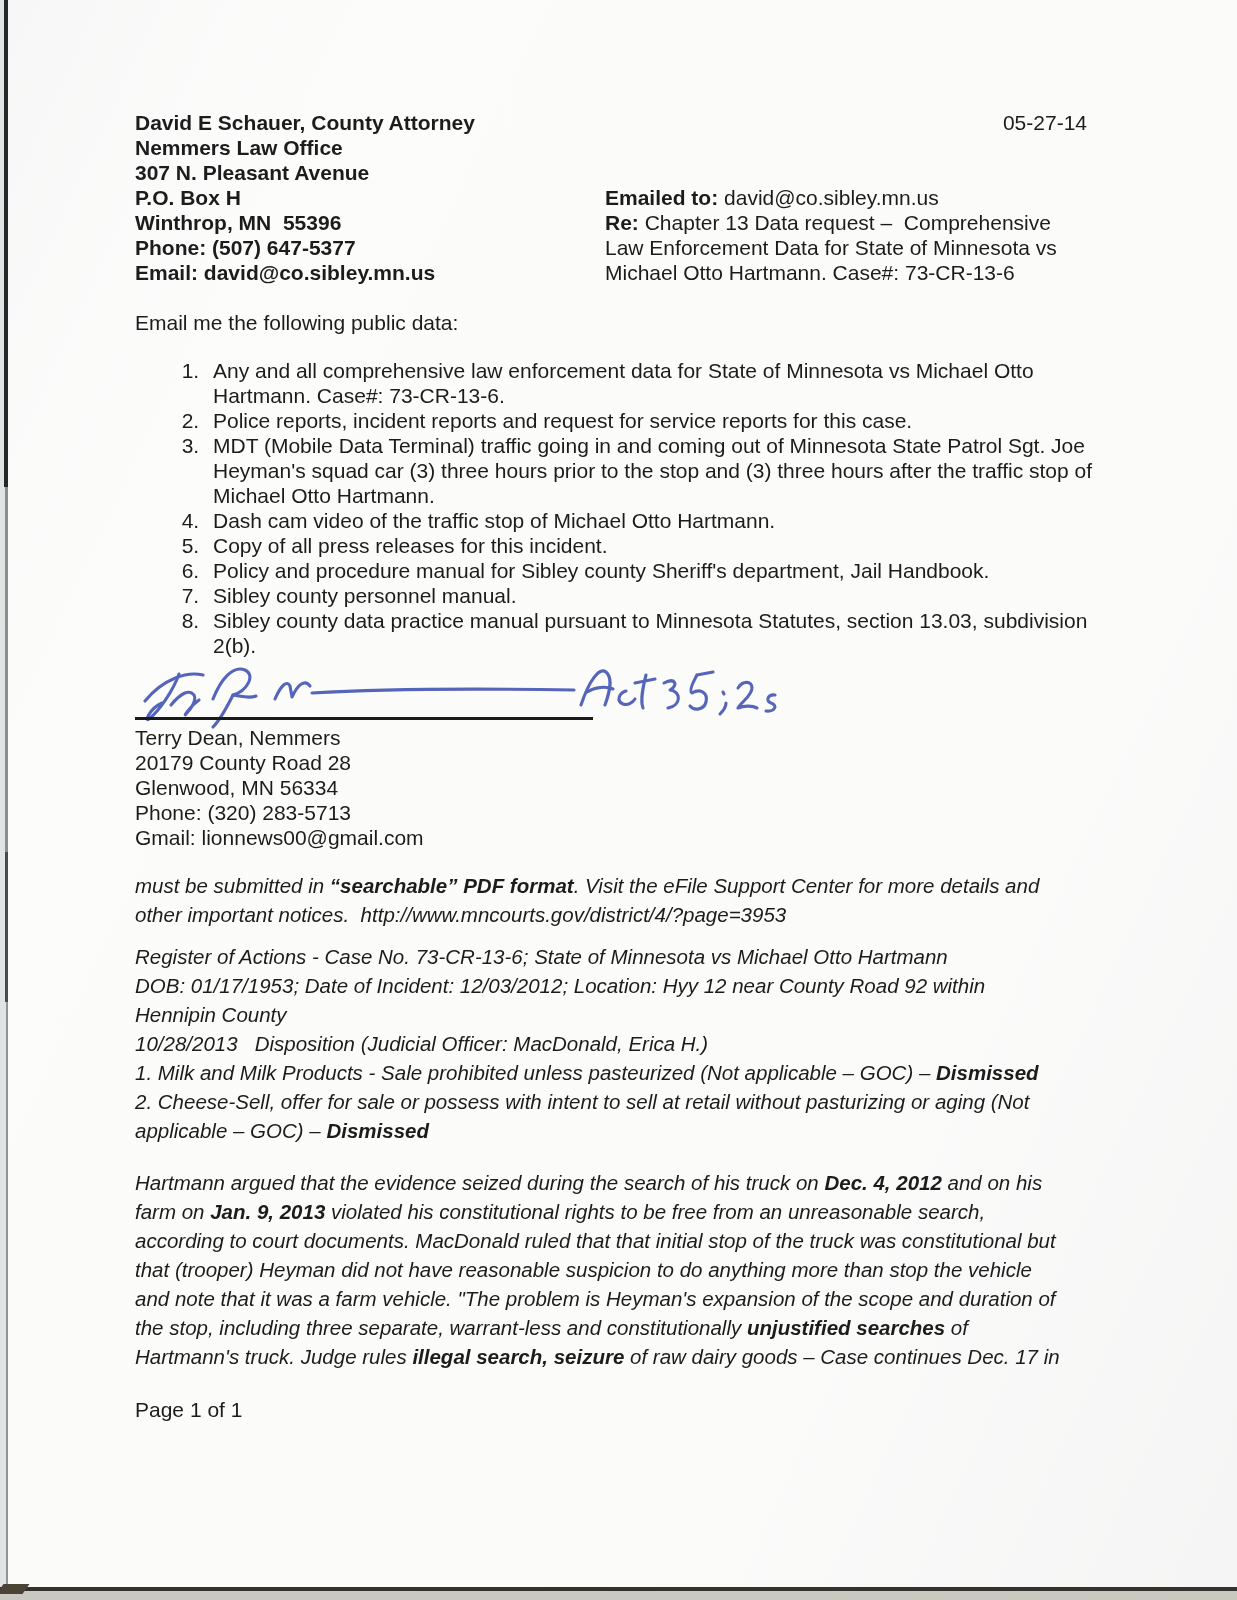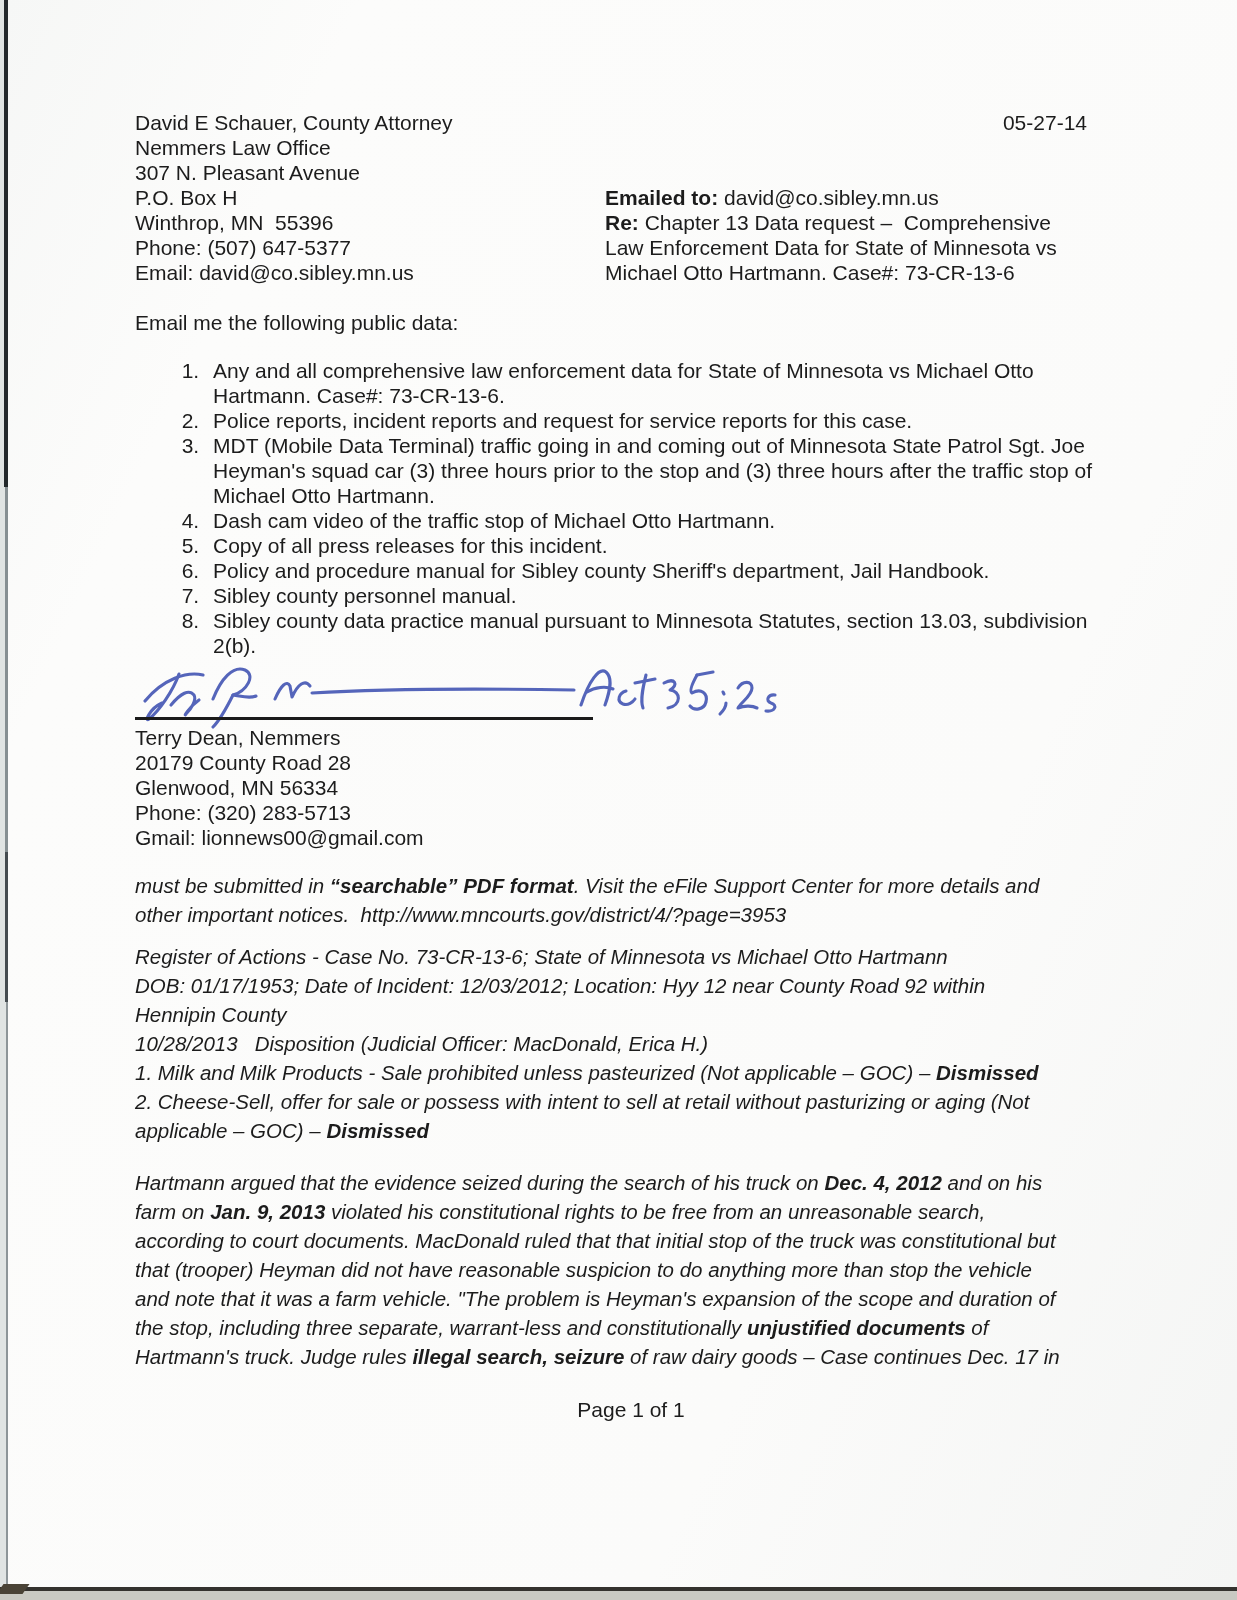--- a/index.html
+++ b/index.html
@@ -19,41 +19,41 @@
   .edge-left-low{position:absolute;left:6px;top:1002px;width:2px;height:586px;background:#8d9598;}
   .edge-bottom{position:absolute;left:0px;right:0;bottom:9px;height:4px;background:#34322e;}
   .edge-bottom-shadow{position:absolute;left:0;right:0;bottom:0;height:9px;background:#c9c9c2;}
   .edge-corner{position:absolute;left:0;bottom:6px;width:26px;height:10px;background:#4a4336;transform:skewX(-35deg);}
 
   .content{position:absolute;left:128px;top:110px;width:992px;}
   .line{line-height:25px;font-size:21px;white-space:pre;}
   .b{font-weight:bold;}
 
   .header{display:flex;}
-  .header-left{width:470px;}
+  .header-left{width:470px;font-weight:bold;}
   .header-right{flex:1;}
   .date{line-height:25px;font-size:21px;text-align:right;padding-right:40px;}
   .recipient{margin-top:50px;}
 
   .request-intro{margin-top:25px;font-size:21px;line-height:25px;}
 
   ol.requests{margin:23px 0 0 0;padding:0 0 0 70px;}
   ol.requests li{font-size:21px;line-height:25px;padding-left:8px;width:900px;}
 
   .sig-wrap{position:relative;height:64px;margin-top:3px;}
   .sig-wrap svg{position:absolute;left:-6px;top:-8px;}
   .sig-line{position:absolute;left:0;top:56px;width:458px;height:0;border-bottom:3px solid #1b1b1b;}
 
   .ipara{font-style:italic;margin-top:0;}
   .ipara .line{line-height:29px;font-size:20.5px;}
   .efiling{margin-top:21px;}
   .register{margin-top:13px;}
   .news{margin-top:23px;}
 
-  .footer{margin-top:26px;text-align:center;font-size:21px;line-height:25px;}
+  .footer{margin-top:26px;text-align:left;font-size:21px;line-height:25px;}
 </style>
 </head>
 <body>
 
 <div class="page">
   <div class="content">
 
     <div class="header">
       <div class="header-left">
           <div class="line"><span>David E Schauer, County Attorney</span></div>
@@ -137,21 +137,21 @@
         <div class="line"><span>2. Cheese-Sell, offer for sale or possess with intent to sell at retail without pasturizing or aging (Not</span></div>
         <div class="line"><span>applicable – GOC) – </span><span class="b">Dismissed</span></div>
       </div>
 
     <div class="ipara news">
         <div class="line"><span>Hartmann argued that the evidence seized during the search of his truck on </span><span class="b">Dec. 4, 2012</span><span> and on his</span></div>
         <div class="line"><span>farm on </span><span class="b">Jan. 9, 2013</span><span> violated his constitutional rights to be free from an unreasonable search,</span></div>
         <div class="line"><span>according to court documents. MacDonald ruled that that initial stop of the truck was constitutional but</span></div>
         <div class="line"><span>that (trooper) Heyman did not have reasonable suspicion to do anything more than stop the vehicle</span></div>
         <div class="line"><span>and note that it was a farm vehicle. "The problem is Heyman's expansion of the scope and duration of</span></div>
-        <div class="line"><span>the stop, including three separate, warrant-less and constitutionally </span><span class="b">unjustified documents</span><span> of</span></div>
+        <div class="line"><span>the stop, including three separate, warrant-less and constitutionally </span><span class="b">unjustified searches</span><span> of</span></div>
         <div class="line"><span>Hartmann's truck. Judge rules </span><span class="b">illegal search, seizure</span><span> of raw dairy goods – Case continues Dec. 17 in</span></div>
       </div>
 
     <div class="footer">Page 1 of 1</div>
 
   </div>
 </div>
 
 <div class="edge-left-dark"></div>
 <div class="edge-left-mid"></div>

